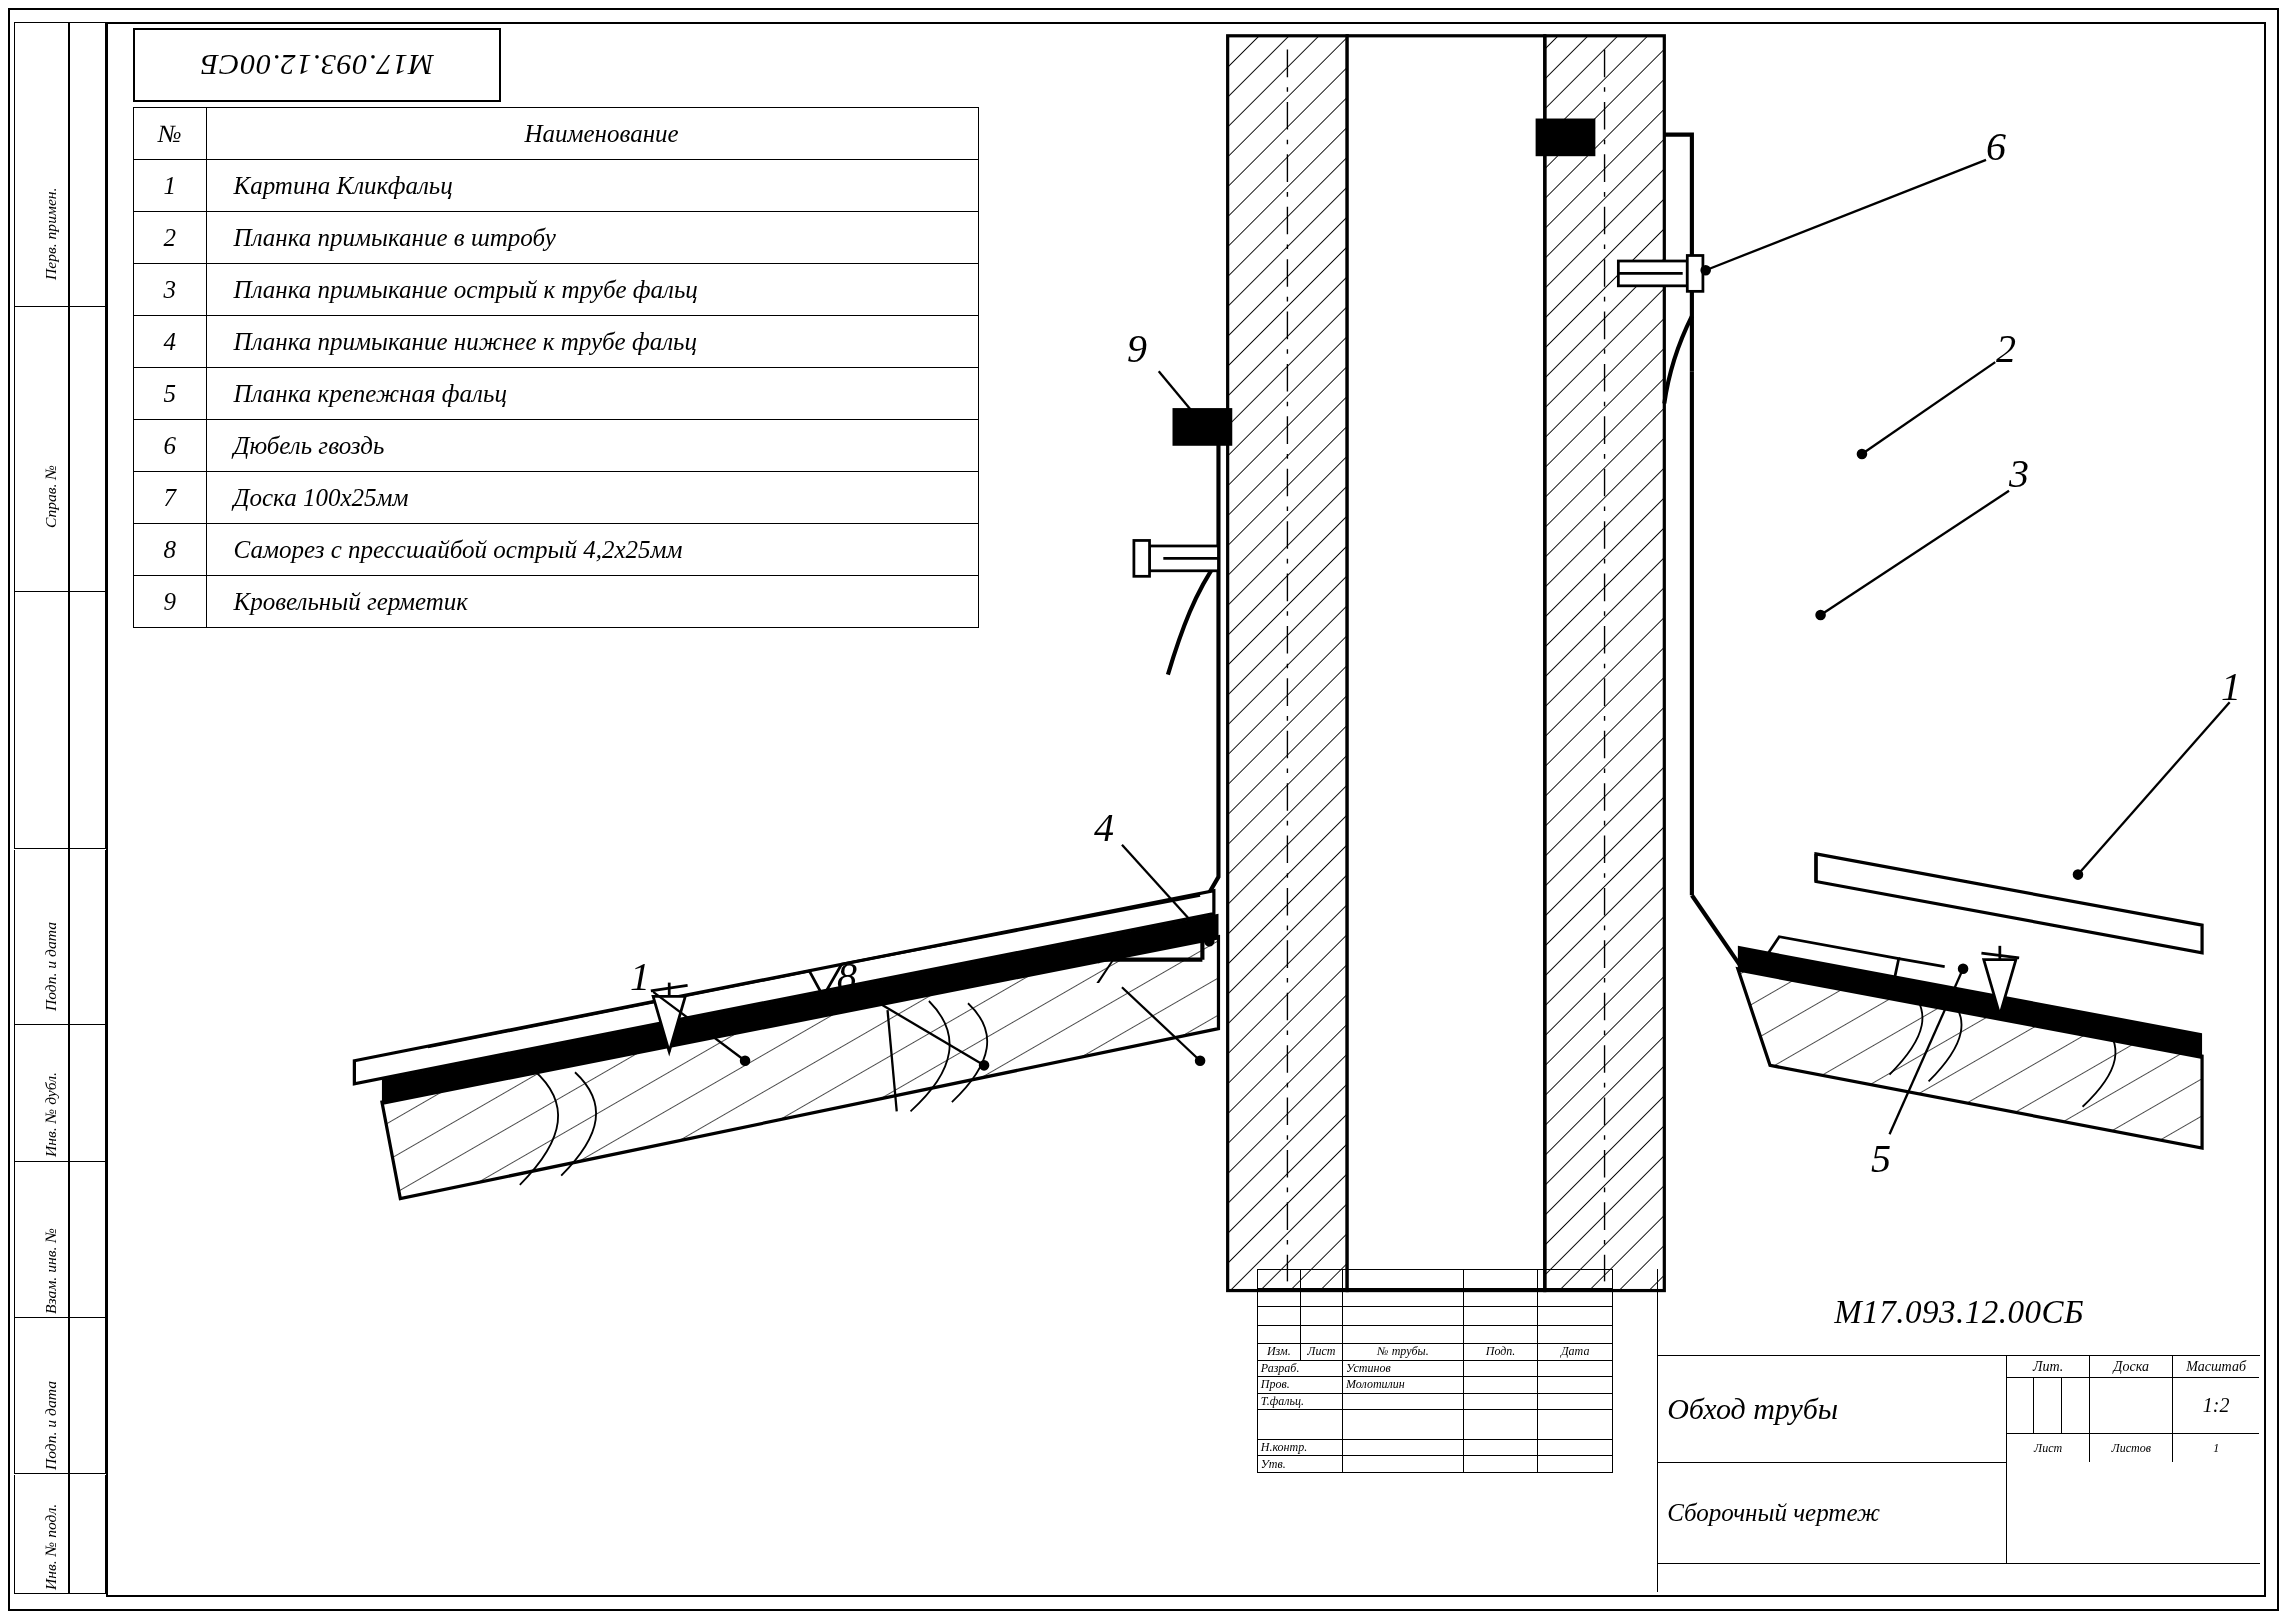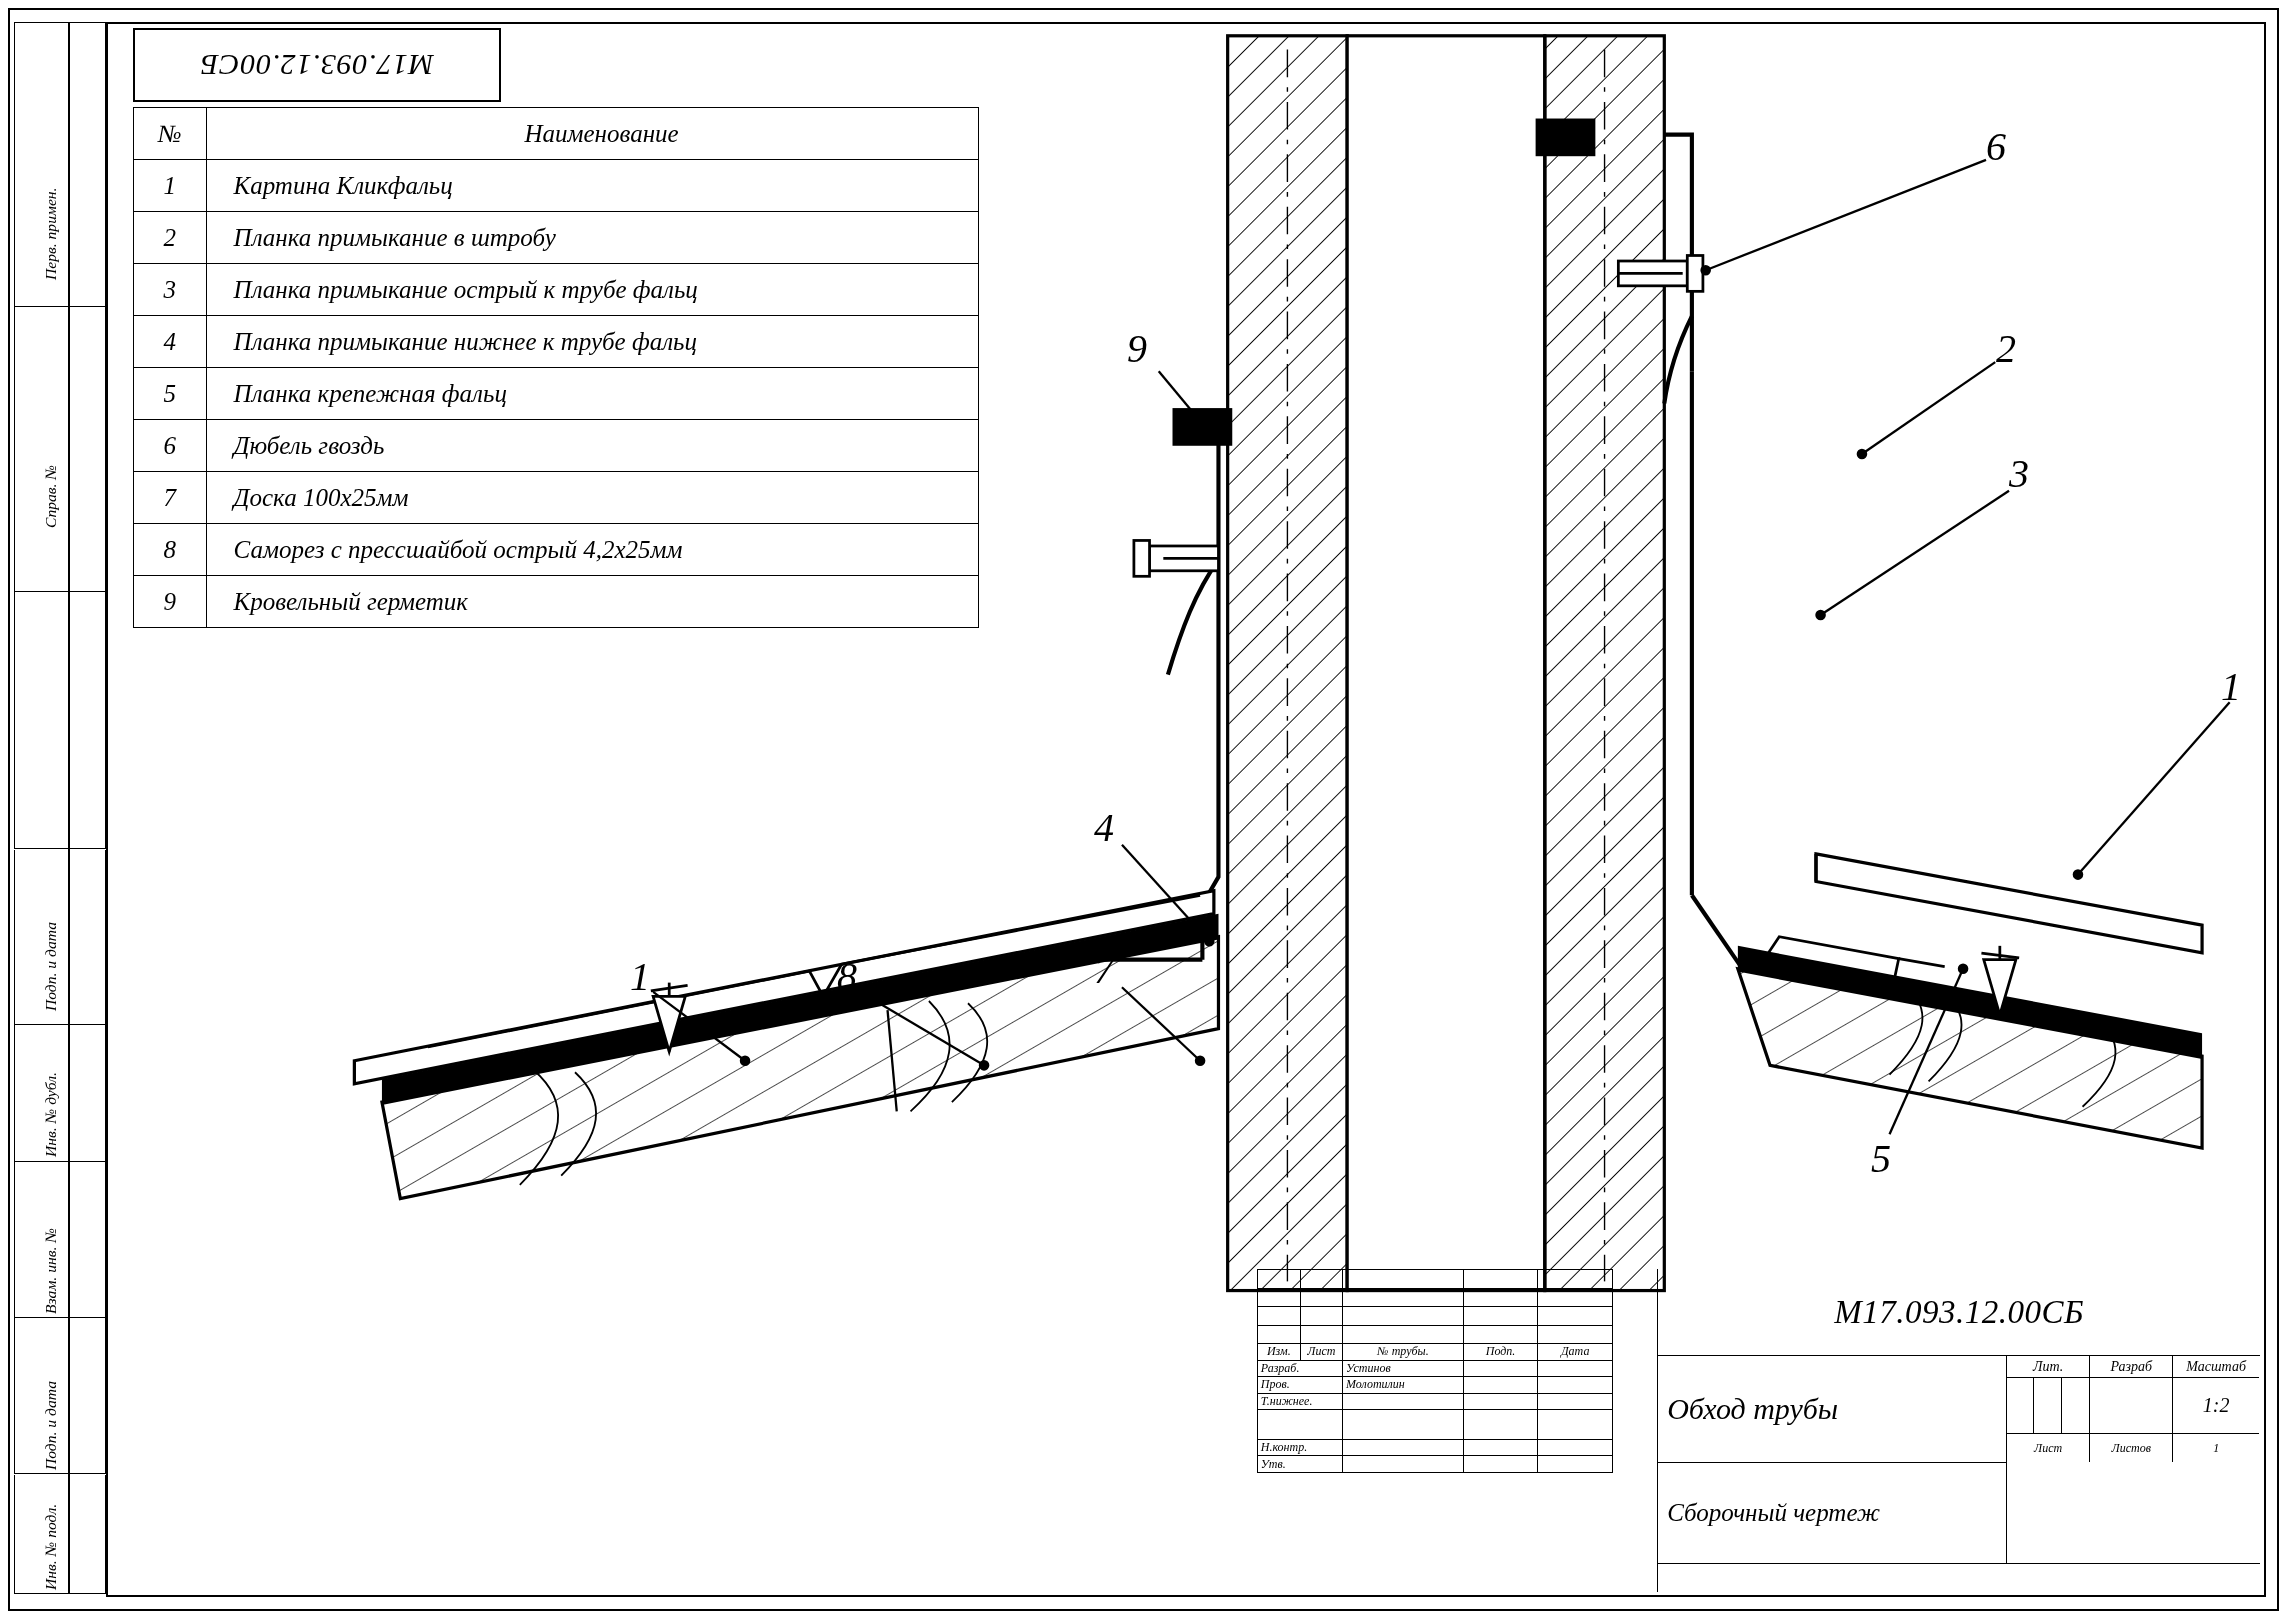--- a/index.html
+++ b/index.html
@@ -366,21 +366,21 @@
           <td></td>
             <td></td>
         </tr>
         <tr>
           <td colspan="2" style="height:15.6px;margin-left:47px;">Пров.</td>
           <td>Молотилин</td>
           <td></td>
             <td></td>
         </tr>
         <tr>
-          <td colspan="2" style="height:15.6px;">Т.нижнее.</td>
+          <td colspan="2" style="height:15.6px;">Т.фальц.</td>
           <td></td>
           <td></td>
             <td></td>
         </tr>
         <tr>
           <td colspan="2" style="height:28.5px;"></td>
           <td></td>
           <td></td>
             <td></td>
         </tr>
@@ -400,21 +400,21 @@
     </table>
 
     <div class="tb-right">
       <div class="code-big">M17.093.12.00СБ</div>
       <div class="name-big">Обход трубы</div>
       <div class="name-sub">Сборочный чертеж</div>
 
       <div class="lmm">
         <div class="row1">
           <div style="width:33%;">Лит.</div>
-          <div style="width:33%;">Разраб</div>
+          <div style="width:33%;">Доска</div>
           <div style="width:34%;border-right:none;">Масштаб</div>
         </div>
         <div class="row2">
           <div style="width:33%;padding:0;">
             <span class="lit-sub">
                 <i></i>
                 <i></i>
                 <i style="border-right:none;"></i>
               </span>
           </div>

